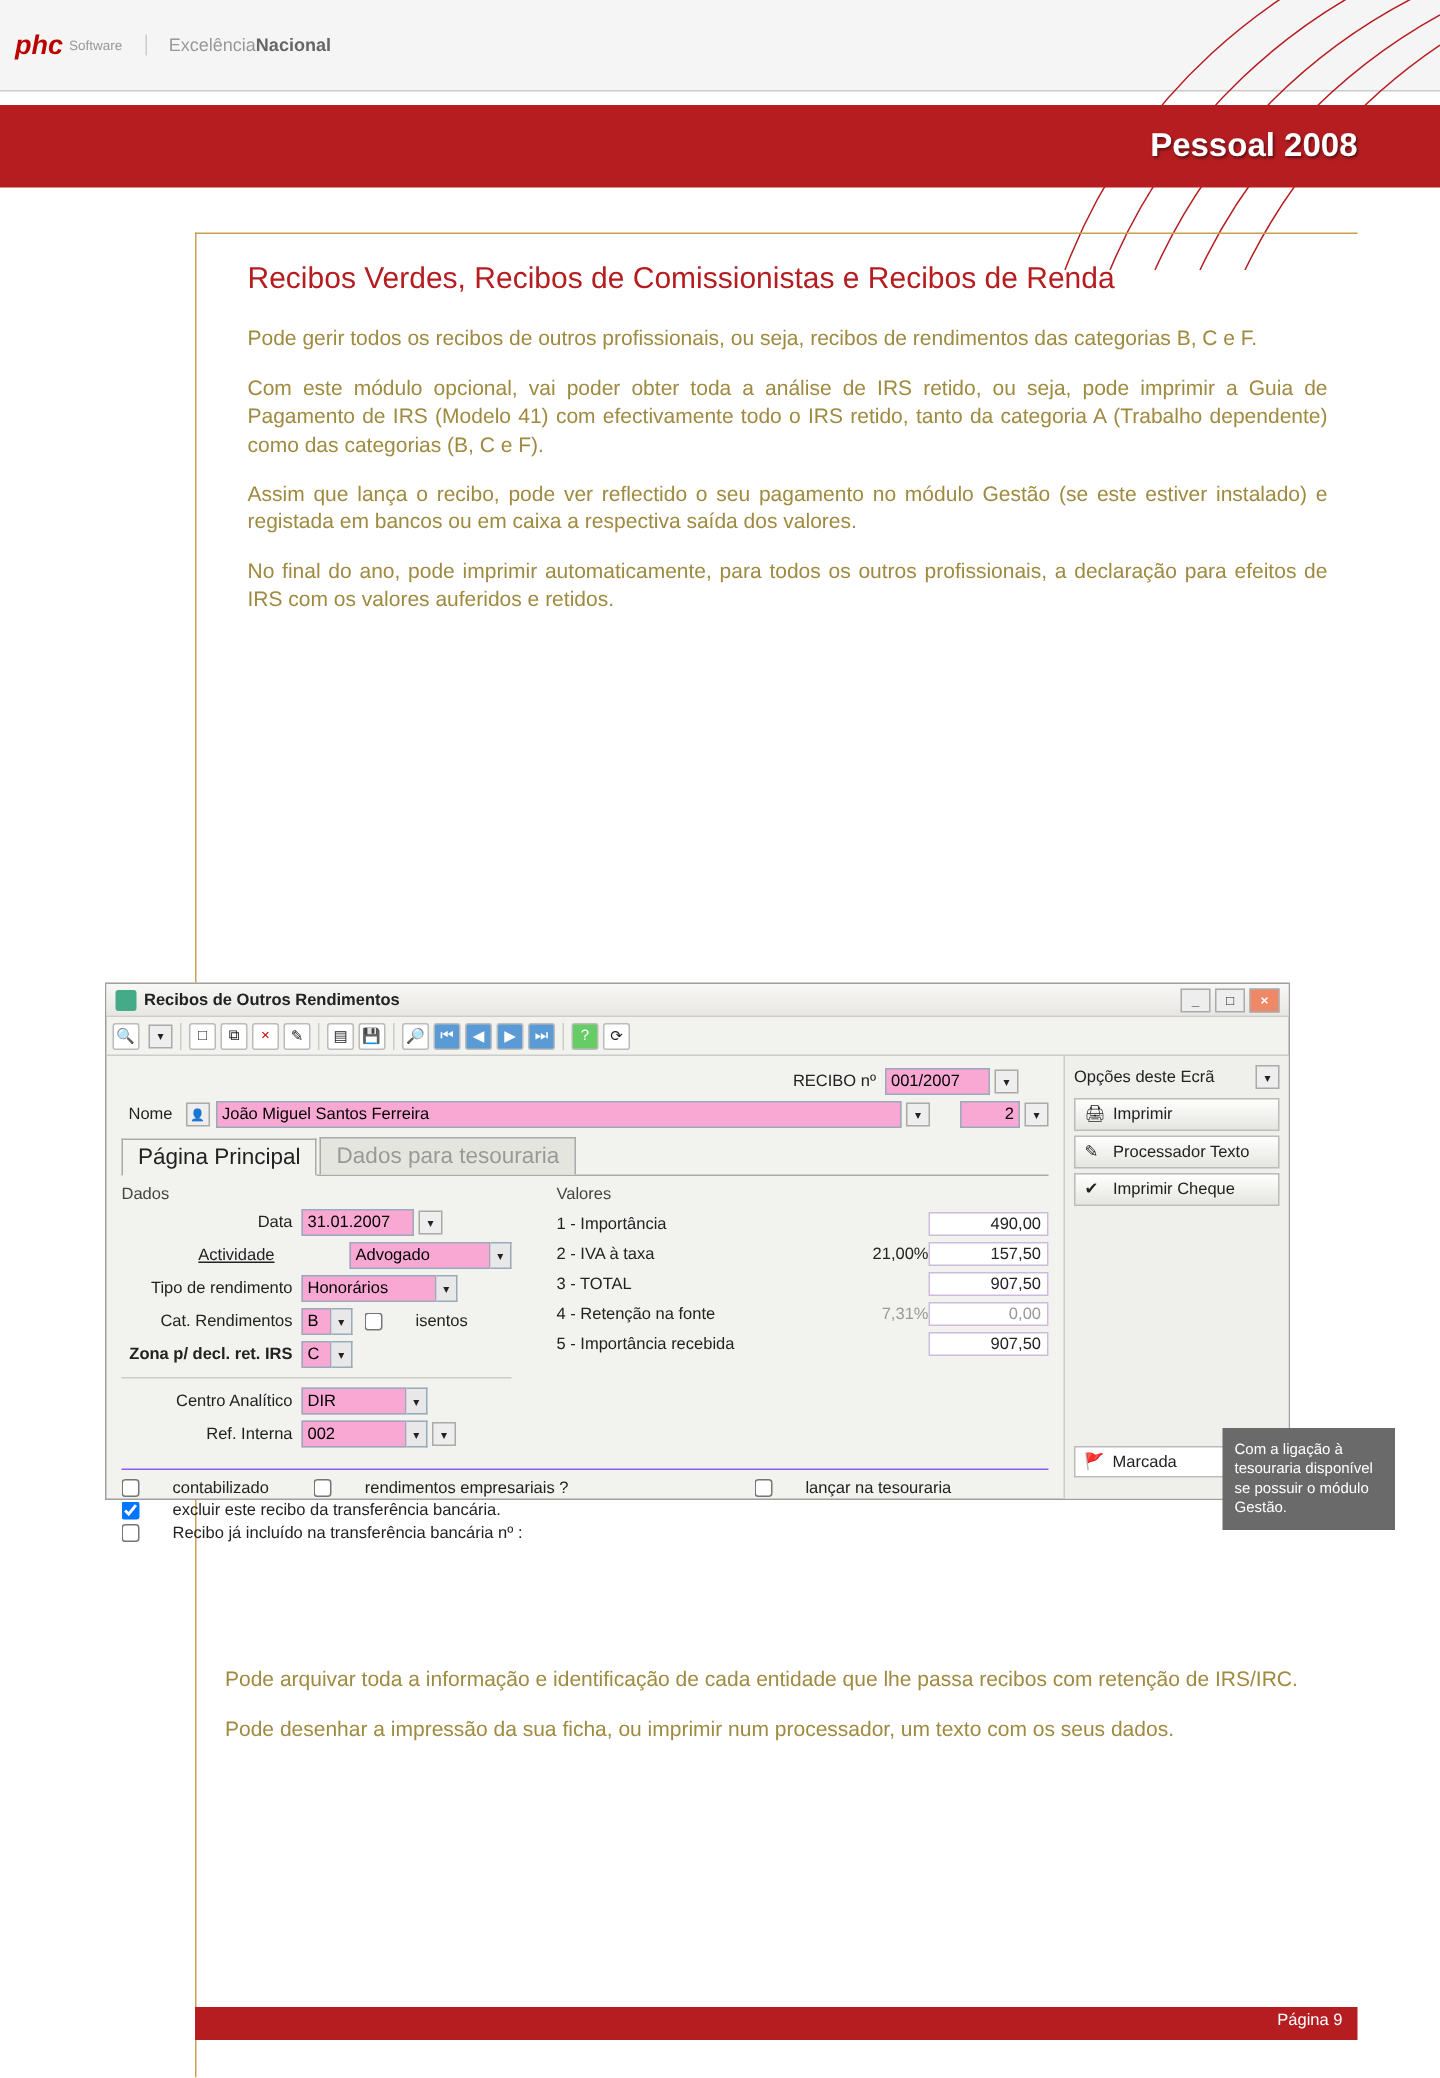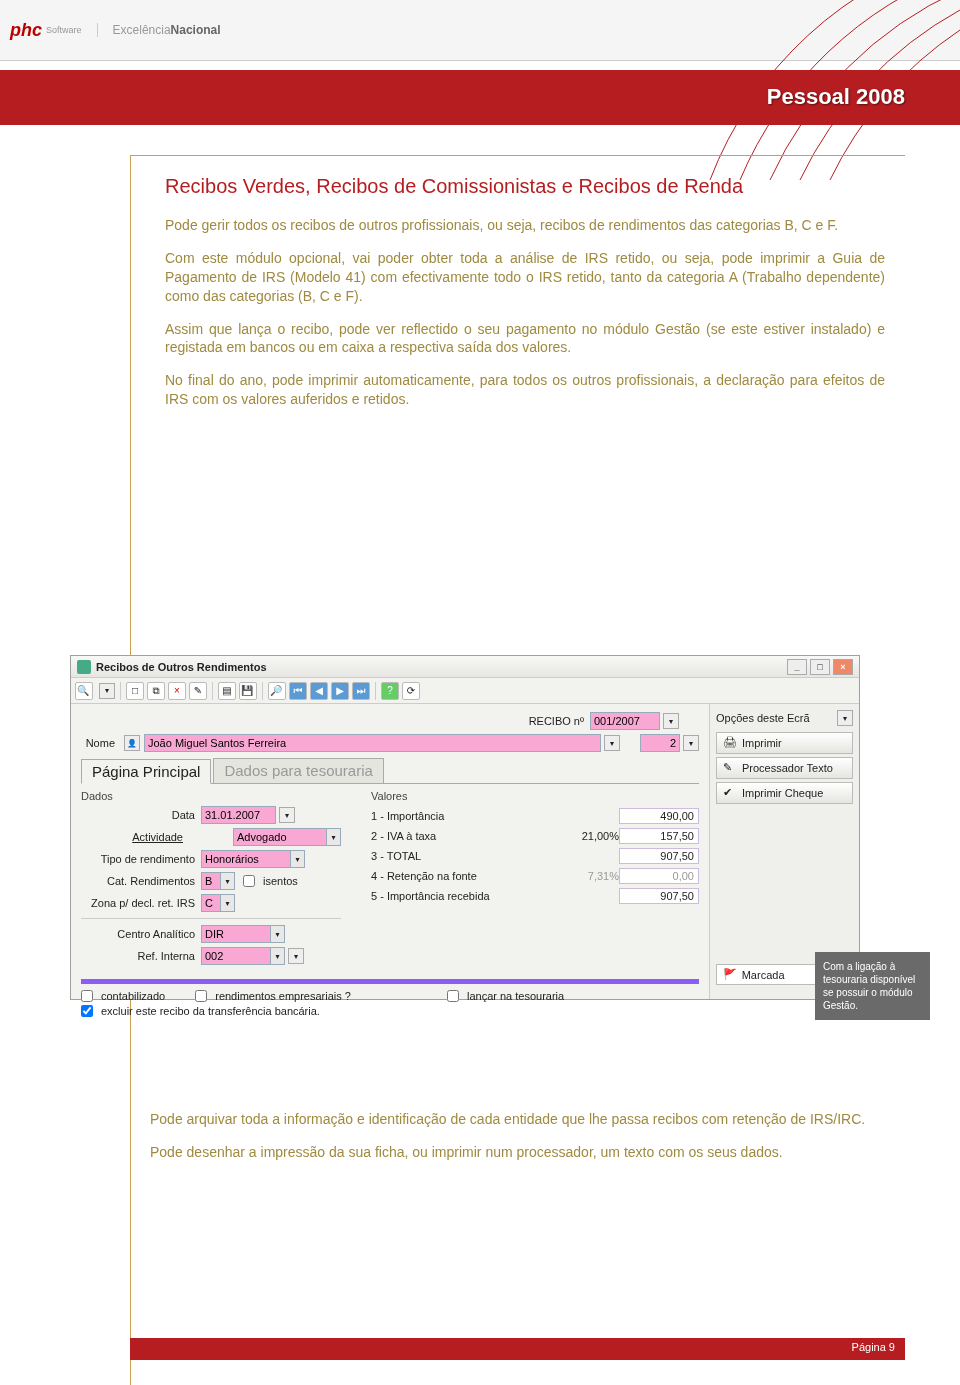--- a/index.html
+++ b/index.html
@@ -53,23 +53,23 @@
   .two-col { display: flex; gap: 30px; margin-top: 6px; }
   .colA { width: 260px; }
   .colB { flex: 1; }
   .sub-head { font-size: 11px; color: #444; margin-bottom: 4px; }
   .valrow { display: flex; justify-content: space-between; align-items: center; font-size: 11px; padding: 2px 0; }
   .valrow .vlab { flex: 1; }
   .valrow .mid { width: 60px; text-align: right; }
   .valrow .num { width: 80px; text-align: right; border: 1px solid #cbd; background: #fff; padding: 1px 4px; }
   .grey { color: #999; }
   
-  .chk-area { border-top: 5px solid #8b5cf6; margin-top: 10px; padding-top: 6px; font-size: 11px; }
+  .chk-area { border-top: 1px solid #8b5cf6; margin-top: 10px; padding-top: 6px; font-size: 11px; }
   .chk-row { display: flex; gap: 30px; margin-bottom: 3px; }
-  .chk { display: flex; align-items: flex-end; gap: 8px; }
+  .chk { display: flex; align-items: flex-end; gap: 22px; }
   .chk input { width: 12px; height: 12px; }
   
   .side-hdr { display: flex; justify-content: space-between; align-items: center; font-size: 11px; margin-bottom: 6px; }
   .side-btn { display: flex; align-items: center; gap: 5px; border: 1px solid #bbb; background: linear-gradient(#fff,#e5e5e0); padding: 3px 6px; margin-bottom: 3px; font-size: 11px; cursor: pointer; }
   .side-btn .ic { width: 14px; height: 14px; }
   .side-marcada { margin-top: 160px; border: 1px solid #bbb; padding: 3px 6px; display: flex; align-items: center; gap: 5px; background: #fff; }
   
   .callout { position: absolute; right: 30px; top: 952px; width: 115px; background: #6a6a6a; color: #fff; font-size: 10px; padding: 8px; line-height: 1.3; }
   
   .lower { position: absolute; left: 150px; top: 1110px; right: 75px; }
@@ -190,21 +190,21 @@
               <div class="combo">
                 <input class="inp" style="width: 20px;" value="B">
                 <span class="arrow">▾</span>
               </div>
               <span class="chk" style="margin-left:8px;">
                 <input type="checkbox" style="">
                 <span>isentos</span>
               </span>
             </div>
           <div class="row">
-              <span class="lbl" style="width:120px;">Zona p/ decl. ret. IRS</span>
+              <span class="lbl" style="width:120px;font-weight:bold;">Zona p/ decl. ret. IRS</span>
               <div class="combo">
                 <input class="inp" style="width: 20px;" value="C">
                 <span class="arrow">▾</span>
               </div>
             </div>
           <div style="border-top:1px solid #ccc; margin:6px 0;"></div>
           <div class="row">
               <span class="lbl" style="width:120px;">Centro Analítico</span>
               <div class="combo">
                 <input class="inp" style="width: 70px;" value="DIR">
@@ -254,29 +254,35 @@
       <div class="chk-area">
         <div class="chk-row">
           <span class="chk">
               <input type="checkbox" style="">
               <span>contabilizado</span>
             </span>
           <span class="chk">
               <input type="checkbox" style="">
               <span>rendimentos empresariais ?</span>
             </span>
-          <span class="chk" style="margin-left:66px;">
+          <span class="chk" style="margin-left:94px;">
               <input type="checkbox" style="">
               <span>lançar na tesouraria</span>
             </span>
         </div>
         <div class="chk-row">
             <span class="chk">
               <input type="checkbox" checked="" style="">
               <span>excluir este recibo da transferência bancária.</span>
+            </span>
+          </div>
+        <div class="chk-row">
+            <span class="chk">
+              <input type="checkbox" style="">
+              <span>Recibo já incluído na transferência bancária nº :</span>
             </span>
           </div>
       </div>
     </div>
     <div class="side-col">
       <div class="side-hdr">
           <span>Opções deste Ecrã</span>
           <span class="smbtn">▾</span>
         </div>
       <div class="side-btn">

